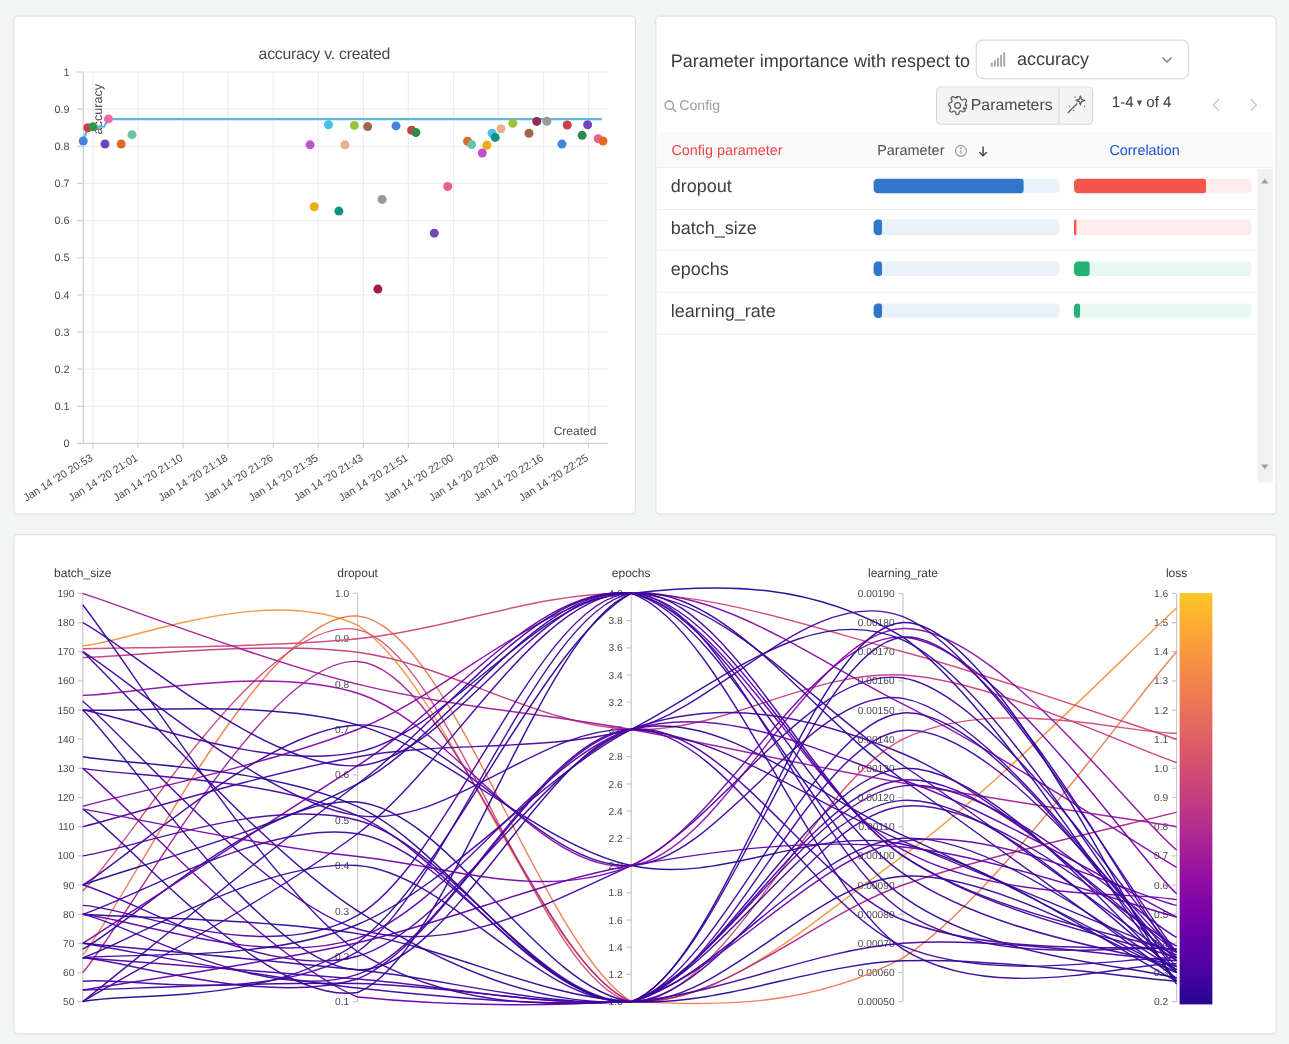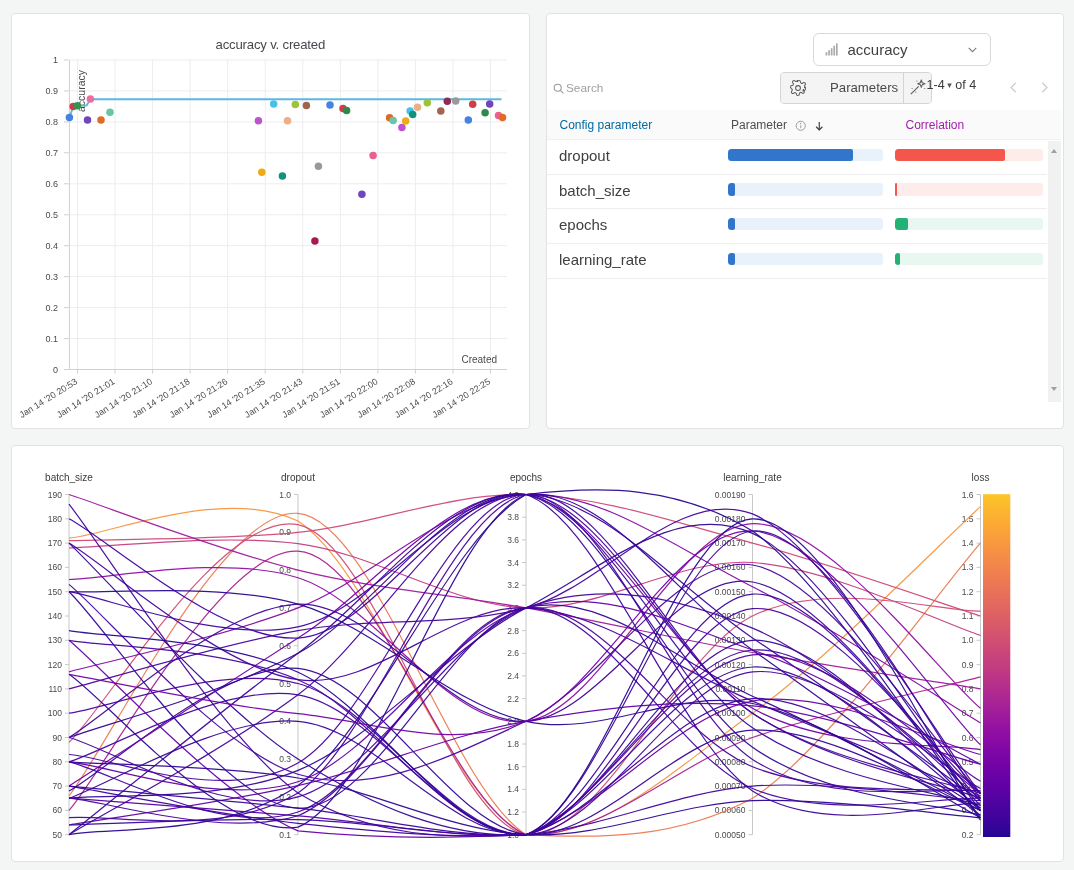--- a/index.html
+++ b/index.html
@@ -122,20 +122,21 @@
 <circle cx="456.3" cy="106.1" r="3.75" fill="#4583df"></circle>
 <circle cx="460.7" cy="90.2" r="3.75" fill="#cc4045"></circle>
 <circle cx="473.1" cy="98.8" r="3.75" fill="#2c8a4a"></circle>
 <circle cx="477.7" cy="90.0" r="3.75" fill="#6f46bb"></circle>
 <circle cx="486.5" cy="101.6" r="3.75" fill="#ec5f8f"></circle>
 <circle cx="490.5" cy="103.5" r="3.75" fill="#e06a26"></circle>
 </svg>
 </div>
 <div class="panel" style="left:545.5px;top:12.5px;width:516.5px;height:414.5px">
 
+  <div style="position:absolute;left:12.5px;top:29.5px;font-size:15px;color:#3b3b3b">Parameter importance with respect to</div>
   <div style="position:absolute;left:266px;top:19.5px;width:178.5px;height:33px;border:1px solid #d9d9d9;border-radius:6px;background:#fff;display:flex;align-items:center;padding:0 11px;box-sizing:border-box">
       <svg width="14" height="13" viewBox="0 0 14 13">
         <g fill="#ababab">
           <rect x="0.6" y="9.2" width="1.7" height="3.3"></rect>
           <rect x="3.2" y="7.2" width="1.7" height="5.3"></rect>
           <rect x="5.8" y="5.2" width="1.7" height="7.3"></rect>
           <rect x="8.4" y="2.7" width="1.7" height="9.8"></rect>
           <rect x="11.0" y="0.4" width="1.7" height="12.1"></rect>
         </g>
       </svg>
@@ -146,28 +147,28 @@
         </svg>
       </span>
   </div>
   <div style="position:absolute;left:0;top:57.5px;width:514px;height:33px">
     <span style="position:absolute;left:5px;top:10.5px;display:flex">
         <svg width="13" height="13" viewBox="0 0 24 24" fill="none" stroke="#9a9a9a" stroke-width="2">
           <circle cx="10.5" cy="10.5" r="6.5"></circle>
           <line x1="15.5" y1="15.5" x2="21" y2="21"></line>
         </svg>
       </span>
-    <span style="position:absolute;left:19.5px;top:10px;font-size:11.8px;color:#a0a0a0">Search</span>
+    <span style="position:absolute;left:19.5px;top:10px;font-size:11.8px;color:#a0a0a0">Config</span>
     <div style="position:absolute;left:233.5px;top:1px;display:flex;height:31.5px;border:1px solid #d5d5d5;border-radius:4px;overflow:hidden;box-sizing:border-box">
       <div style="display:flex;align-items:center;padding:0 5px 0 8px;background:#f4f4f4;border-right:1px solid #d5d5d5">
         <svg width="18" height="18" viewBox="0 0 24 24" fill="none" stroke="#5a5a5a" stroke-width="1.4">
             <circle cx="12" cy="12" r="3.2"></circle>
             <path d="M19.4 13.5a1.8 1.8 0 0 0 .36 1.98l.07.07a2 2 0 1 1-2.83 2.83l-.07-.07a1.8 1.8 0 0 0-1.98-.36 1.8 1.8 0 0 0-1.09 1.65V20a2 2 0 1 1-4 0v-.09a1.8 1.8 0 0 0-1.18-1.65 1.8 1.8 0 0 0-1.98.36l-.07.07a2 2 0 1 1-2.83-2.83l.07-.07a1.8 1.8 0 0 0 .36-1.98 1.8 1.8 0 0 0-1.65-1.09H4a2 2 0 1 1 0-4h.09a1.8 1.8 0 0 0 1.65-1.18 1.8 1.8 0 0 0-.36-1.98l-.07-.07a2 2 0 1 1 2.83-2.83l.07.07a1.8 1.8 0 0 0 1.98.36h.09a1.8 1.8 0 0 0 1.08-1.65V4a2 2 0 1 1 4 0v.09a1.8 1.8 0 0 0 1.09 1.65 1.8 1.8 0 0 0 1.98-.36l.07-.07a2 2 0 1 1 2.83 2.83l-.07.07a1.8 1.8 0 0 0-.36 1.98v.09a1.8 1.8 0 0 0 1.65 1.08H20a2 2 0 1 1 0 4h-.09a1.8 1.8 0 0 0-1.65 1.09z"></path>
           </svg>
-          <span style="font-size:13.2px;color:#4a4a4a;margin-left:23px">Parameters</span>
+          <span style="font-size:13.2px;color:#4a4a4a;margin-left:2px">Parameters</span>
       </div>
       <div style="display:flex;align-items:center;justify-content:center;width:27px;background:#f4f4f4">
           <svg width="19" height="19" viewBox="0 0 24 24" fill="none" stroke="#5f5f5f" stroke-width="1.4">
             <path d="M3.5 20.5 13.5 10.5"></path>
             <path d="M16.8 2.6 18 6 21.4 7.2 18 8.4 16.8 11.8 15.6 8.4 12.2 7.2 15.6 6z" stroke-linejoin="round"></path>
             <circle cx="5.2" cy="13.2" r="0.7" fill="#5f5f5f" stroke="none"></circle>
             <circle cx="9.8" cy="17.8" r="0.7" fill="#5f5f5f" stroke="none"></circle>
             <circle cx="11.3" cy="3.8" r="0.7" fill="#5f5f5f" stroke="none"></circle>
             <circle cx="21.2" cy="13.3" r="0.7" fill="#5f5f5f" stroke="none"></circle>
           </svg>
@@ -179,36 +180,36 @@
           <polyline points="15.5 4.5 8 12 15.5 19.5"></polyline>
         </svg>
       </span>
     <span style="position:absolute;left:490px;top:9px;display:flex">
         <svg width="15" height="15" viewBox="0 0 24 24" fill="none" stroke="#cccccc" stroke-width="2">
           <polyline points="8.5 4.5 16 12 8.5 19.5"></polyline>
         </svg>
       </span>
   </div>
   <div style="position:absolute;left:0;top:96.5px;width:514.5px;height:30px;background:#fafafa;border-bottom:1px solid #f0f0f0;box-sizing:border-box">
-    <div style="position:absolute;left:13px;top:8px;font-size:12px;color:#0369a1">Config parameter</div>
+    <div style="position:absolute;left:13px;top:8px;font-size:12px;color:#ef4444">Config parameter</div>
     <div style="position:absolute;left:184.5px;top:8px;font-size:12px;color:#4f4f4f">Parameter</div>
     <span style="position:absolute;left:248.5px;top:10px;display:flex">
         <svg width="11.5" height="11.5" viewBox="0 0 24 24" fill="none" stroke="#9a9a9a" stroke-width="2">
           <circle cx="12" cy="12" r="9.5"></circle>
           <line x1="12" y1="11" x2="12" y2="17"></line>
           <circle cx="12" cy="7.5" r="0.8" fill="#8a8a8a"></circle>
         </svg>
       </span>
     <span style="position:absolute;left:266px;top:9.5px;display:flex">
         <svg width="12.5" height="12.5" viewBox="0 0 24 24" fill="none" stroke="#3a3a3a" stroke-width="2.2">
           <line x1="12" y1="4" x2="12" y2="19"></line>
           <polyline points="6 13 12 19 18 13"></polyline>
         </svg>
       </span>
-    <div style="position:absolute;left:359px;top:8px;font-size:12px;color:#a21caf">Correlation</div>
+    <div style="position:absolute;left:378px;top:8px;font-size:12px;color:#1d4ed8">Correlation</div>
   </div>
 <div style="position:absolute;left:0;top:126.5px;width:500.5px;height:34.7px;border-bottom:1px solid #eeeeee;box-sizing:border-box">
       <div style="position:absolute;left:12.5px;top:7px;font-size:15px;color:#3f3f3f">dropout</div>
       <div style="position:absolute;left:181px;top:8.5px">
         <div style="position:relative;width:155.5px;height:12.5px;border-radius:3.5px;background:#e9f1fa">
           <div style="position:absolute;left:0;top:0;height:12.5px;border-radius:3.5px 2px 2px 3.5px;background:#3276cc;width:125.3px"></div>
         </div>
       </div>
       <div style="position:absolute;left:348px;top:8.5px">
         <div style="position:relative;width:148px;height:12.5px;border-radius:3.5px;background:#fdecea">

